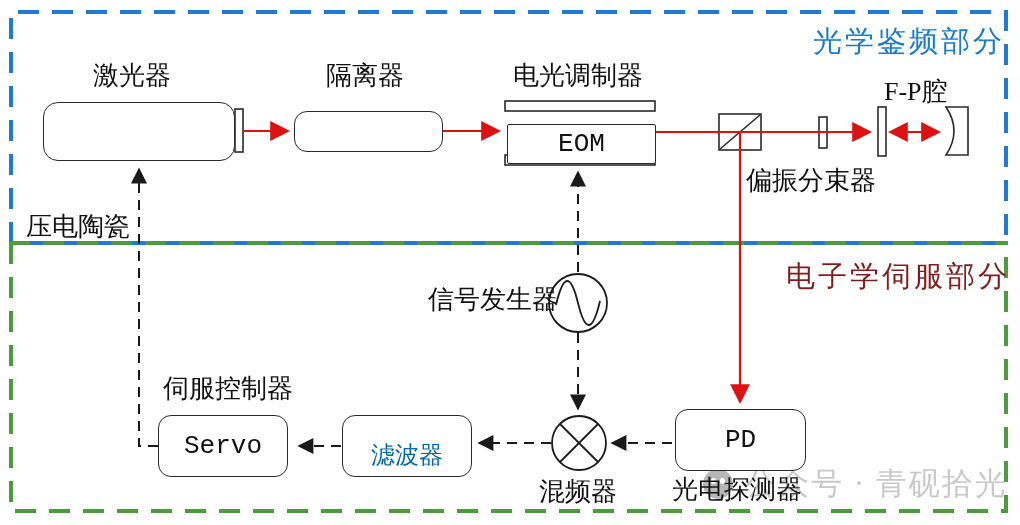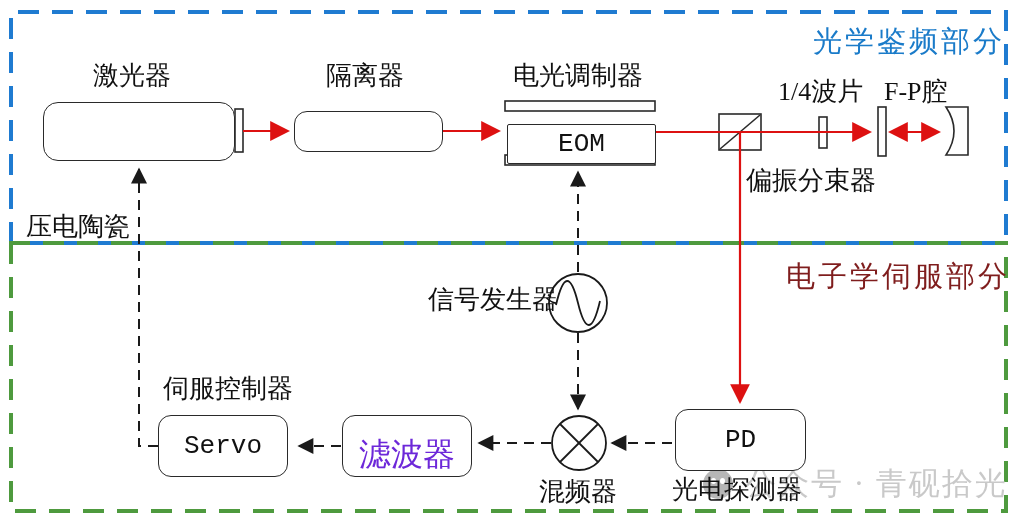--- a/index.html
+++ b/index.html
@@ -12,21 +12,21 @@
   .wm-icon{width:30px;height:30px;border-radius:50%;background:#b6b6b6;position:relative;}
   .wm-eye{position:absolute;width:5px;height:6px;border-radius:50%;background:#ffffff;top:9px;}
   .wm-eye.l{left:8px;} .wm-eye.r{left:17px;}
   .wm-text{font-size:31px;color:#c9c9c9;letter-spacing:2px;white-space:nowrap;
     font-family:"Liberation Serif","DejaVu Serif",serif;}
   .box{
     position:absolute;z-index:3;background:#ffffff;border:1.6px solid #2a2a2a;
     display:flex;align-items:center;justify-content:center;box-sizing:border-box;
   }
   .mono{font-family:"Liberation Mono","DejaVu Sans Mono",monospace;font-size:26px;color:#111;}
-  .cjk-in{font-size:32px;color:#6d28d9;margin-top:17px;}
+  .cjk-in{font-size:24px;color:#0369a1;margin-top:17px;}
   .lbl{position:absolute;z-index:3;font-size:26px;color:#111;white-space:nowrap;line-height:1.1;}
   .title{position:absolute;z-index:3;font-size:29px;letter-spacing:3px;white-space:nowrap;line-height:1.1;}
   .t-blue{color:#1a7bc9;}
   .t-green{color:#7f1d1d;}
 </style>
 </head>
 <body>
 
 <div id="stage">
 
@@ -103,21 +103,20 @@
   <div class="box" style="left:675px;top:409px;width:131px;height:62px;border-radius:13px;">
     <span class="mono">PD</span>
   </div>
 
   <div class="title t-blue" style="left:813px;top:26px;">光学鉴频部分</div>
   <div class="title t-green" style="left:786px;top:261px;">电子学伺服部分</div>
 
   <div class="lbl" style="left:93px;top:62px;">激光器</div>
   <div class="lbl" style="left:326px;top:62px;">隔离器</div>
   <div class="lbl" style="left:513px;top:62px;">电光调制器</div>
-  <div class="lbl" style="left:778px;top:78px;">1/4波片</div>
   <div class="lbl" style="left:884px;top:78px;">F-P腔</div>
   <div class="lbl" style="left:746px;top:167px;">偏振分束器</div>
   <div class="lbl" style="left:26px;top:213px;">压电陶瓷</div>
   <div class="lbl" style="left:163px;top:375px;">伺服控制器</div>
   <div class="lbl" style="left:428px;top:286px;">信号发生器</div>
   <div class="lbl" style="left:539px;top:478px;">混频器</div>
   <div class="lbl" style="left:672px;top:476px;">光电探测器</div>
 
 </div>
 

